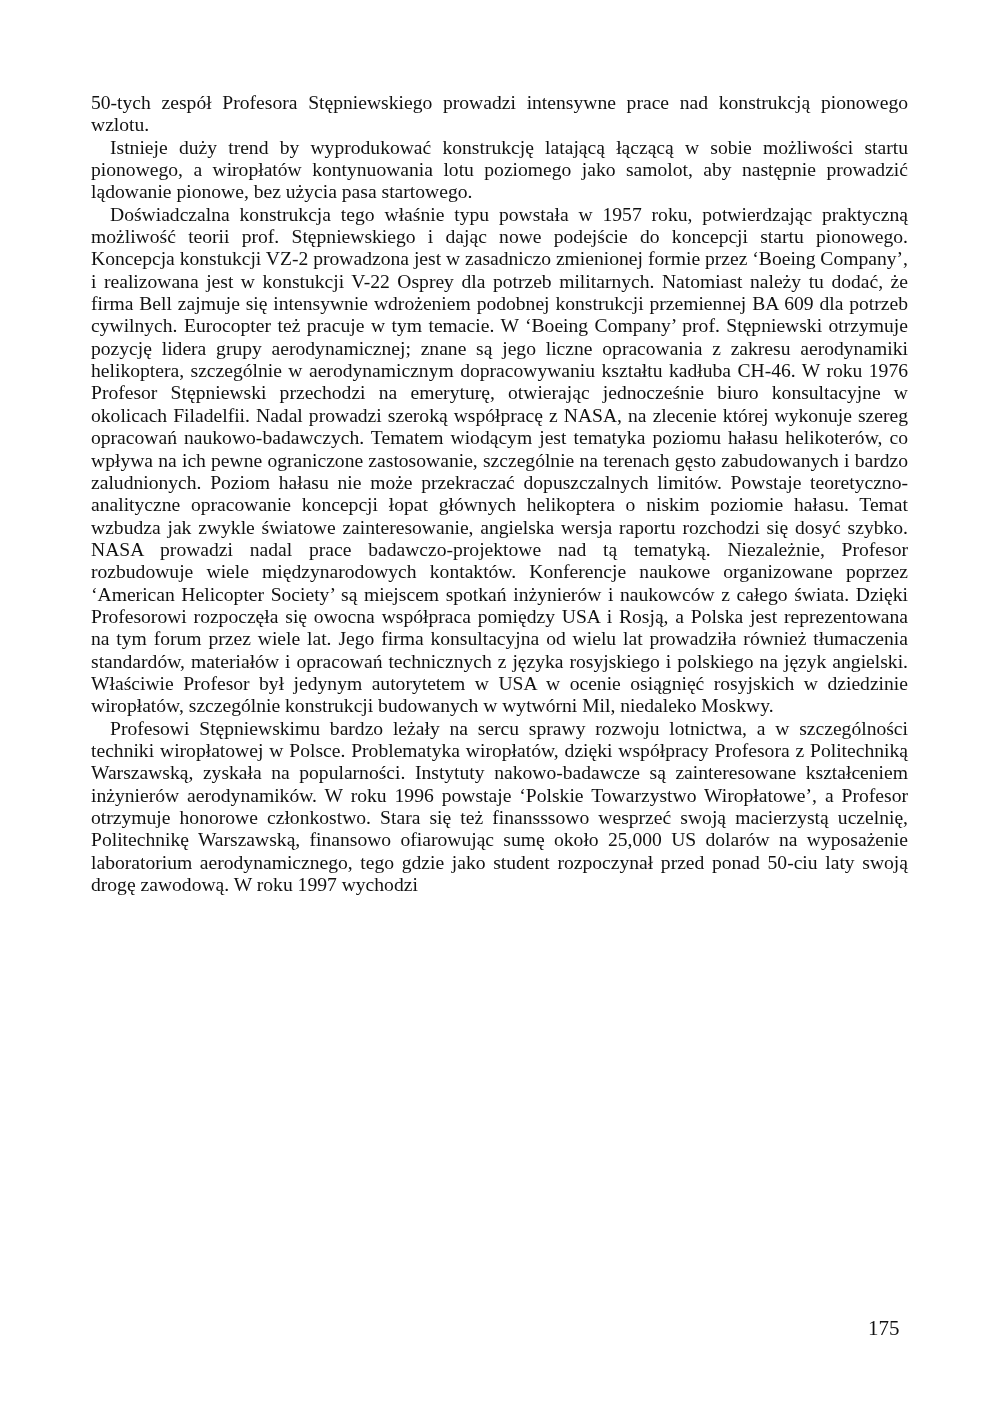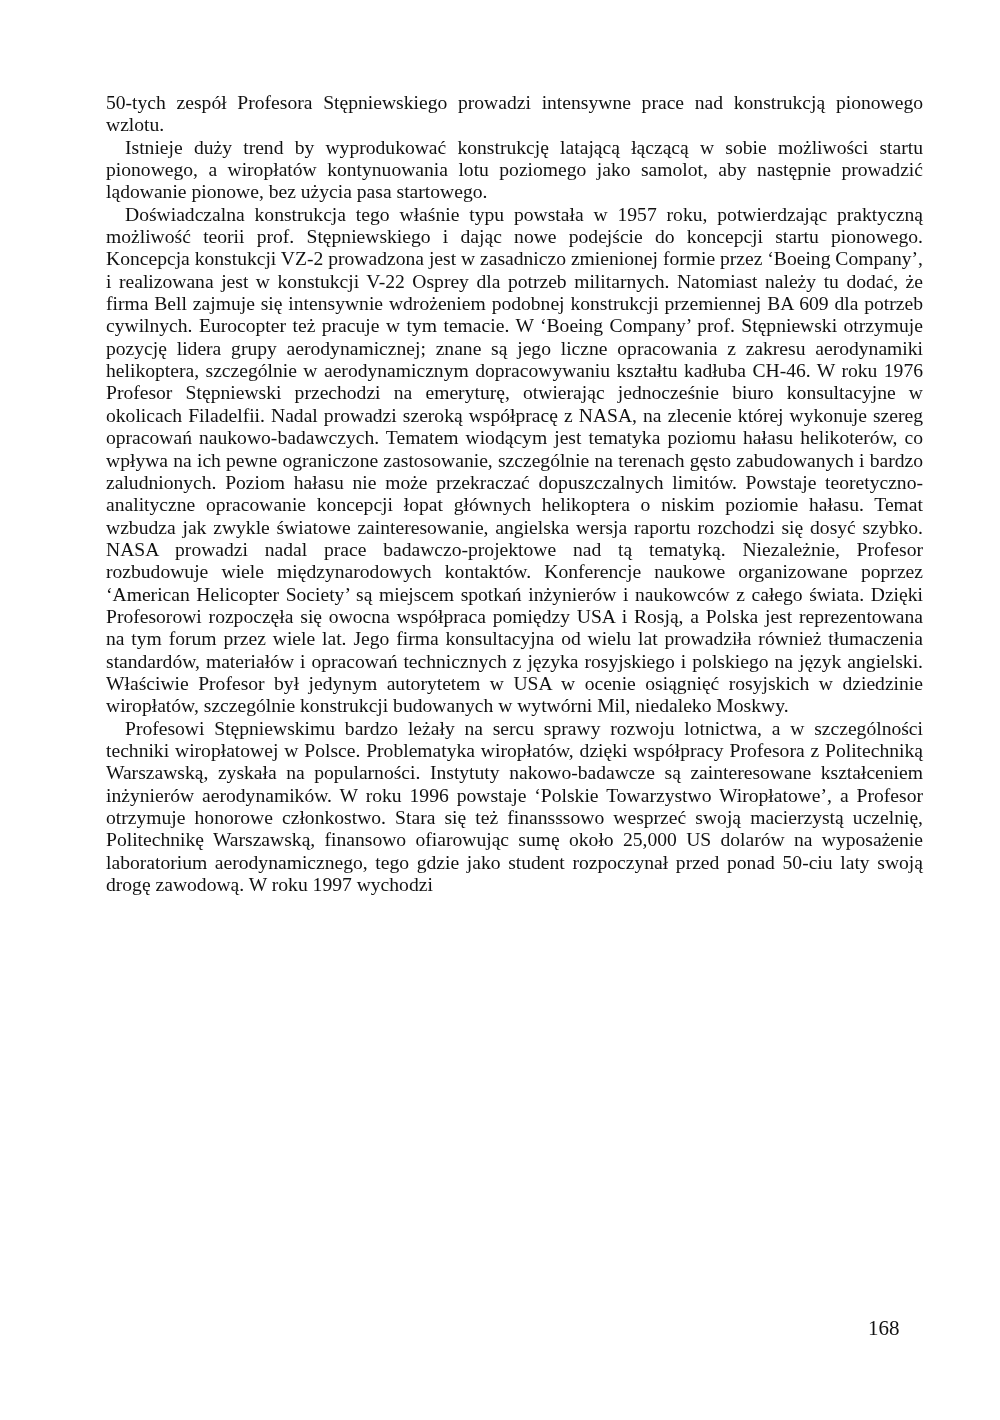--- a/index.html
+++ b/index.html
@@ -1,19 +1,19 @@
 <!DOCTYPE html>
 <html><head>
 <meta charset="utf-8">
 <style>
   html, body { margin: 0; padding: 0; background: #ffffff; }
   body { width: 1000px; height: 1420px; position: relative; overflow: hidden; }
   .page {
     position: absolute;
-    left: 106px;
+    left: 91px;
     top: 92px;
     width: 817px;
     font-family: "Liberation Serif", "DejaVu Serif", serif;
     font-size: 19.6px;
     line-height: 22.35px;
     color: #111111;
     text-align: justify;
   }
   .page p { margin: 0; }
   .page p.indent { text-indent: 19px; }
@@ -30,13 +30,13 @@
 </head>
 <body>
 
 <div class="page">
   <p class="cont">50-tych zespół Profesora Stępniewskiego prowadzi intensywne prace nad konstrukcją pionowego wzlotu.</p>
   <p class="indent">Istnieje duży trend by wyprodukować konstrukcję latającą łączącą w sobie możliwości startu pionowego, a wiropłatów kontynuowania lotu poziomego jako samolot, aby następnie prowadzić lądowanie pionowe, bez użycia pasa startowego.</p>
   <p class="indent">Doświadczalna konstrukcja tego właśnie typu powstała w 1957 roku, potwierdzając praktyczną możliwość teorii prof. Stępniewskiego i dając nowe podejście do koncepcji startu pionowego. Koncepcja konstukcji VZ-2 prowadzona jest w zasadniczo zmienionej formie przez ‘Boeing Company’, i realizowana jest w konstukcji V-22 Osprey dla potrzeb militarnych. Natomiast należy tu dodać, że firma Bell zajmuje się intensywnie wdrożeniem podobnej konstrukcji przemiennej BA 609 dla potrzeb cywilnych. Eurocopter też pracuje w tym temacie. W ‘Boeing Company’ prof. Stępniewski otrzymuje pozycję lidera grupy aerodynamicznej; znane są jego liczne opracowania z zakresu aerodynamiki helikoptera, szczególnie w aerodynamicznym dopracowywaniu kształtu kadłuba CH-46.  W roku 1976 Profesor Stępniewski przechodzi na emeryturę, otwierając jednocześnie biuro konsultacyjne w okolicach Filadelfii. Nadal prowadzi szeroką współpracę z NASA, na zlecenie której wykonuje szereg opracowań naukowo-badawczych. Tematem wiodącym jest tematyka poziomu hałasu helikoterów, co wpływa na ich pewne ograniczone zastosowanie, szczególnie na terenach gęsto zabudowanych i bardzo zaludnionych. Poziom hałasu nie może przekraczać dopuszczalnych limitów.  Powstaje teoretyczno-analityczne opracowanie koncepcji łopat głównych helikoptera o niskim poziomie hałasu. Temat wzbudza jak zwykle światowe zainteresowanie, angielska wersja raportu rozchodzi się dosyć szybko. NASA prowadzi nadal prace badawczo-projektowe nad tą tematyką. Niezależnie, Profesor rozbudowuje wiele międzynarodowych kontaktów. Konferencje naukowe organizowane poprzez ‘American Helicopter Society’ są miejscem spotkań inżynierów i naukowców z całego świata. Dzięki Profesorowi rozpoczęła się owocna współpraca pomiędzy USA i Rosją, a Polska jest reprezentowana na tym forum przez wiele lat. Jego firma konsultacyjna od wielu lat prowadziła również tłumaczenia standardów,  materiałów i opracowań technicznych z języka rosyjskiego i polskiego na język angielski. Właściwie Profesor był jedynym autorytetem w USA w ocenie osiągnięć rosyjskich w dziedzinie wiropłatów, szczególnie konstrukcji budowanych w wytwórni Mil, niedaleko Moskwy.</p>
   <p class="indent">Profesowi Stępniewskimu bardzo leżały na sercu sprawy rozwoju lotnictwa, a w szczególności techniki wiropłatowej w Polsce. Problematyka  wiropłatów,  dzięki współpracy Profesora z Politechniką Warszawską, zyskała na popularności. Instytuty nakowo-badawcze są zainteresowane kształceniem inżynierów aerodynamików. W roku 1996 powstaje ‘Polskie Towarzystwo Wiropłatowe’, a Profesor otrzymuje honorowe członkostwo. Stara się też finansssowo wesprzeć swoją macierzystą uczelnię, Politechnikę Warszawską, finansowo ofiarowując sumę około 25,000 US dolarów na wyposażenie laboratorium aerodynamicznego, tego gdzie jako student rozpoczynał przed ponad 50-ciu laty swoją drogę zawodową. W roku 1997 wychodzi</p>
 </div>
 
-<div class="page-number">168</div>
+<div class="page-number">175</div>
 
 </body></html>

